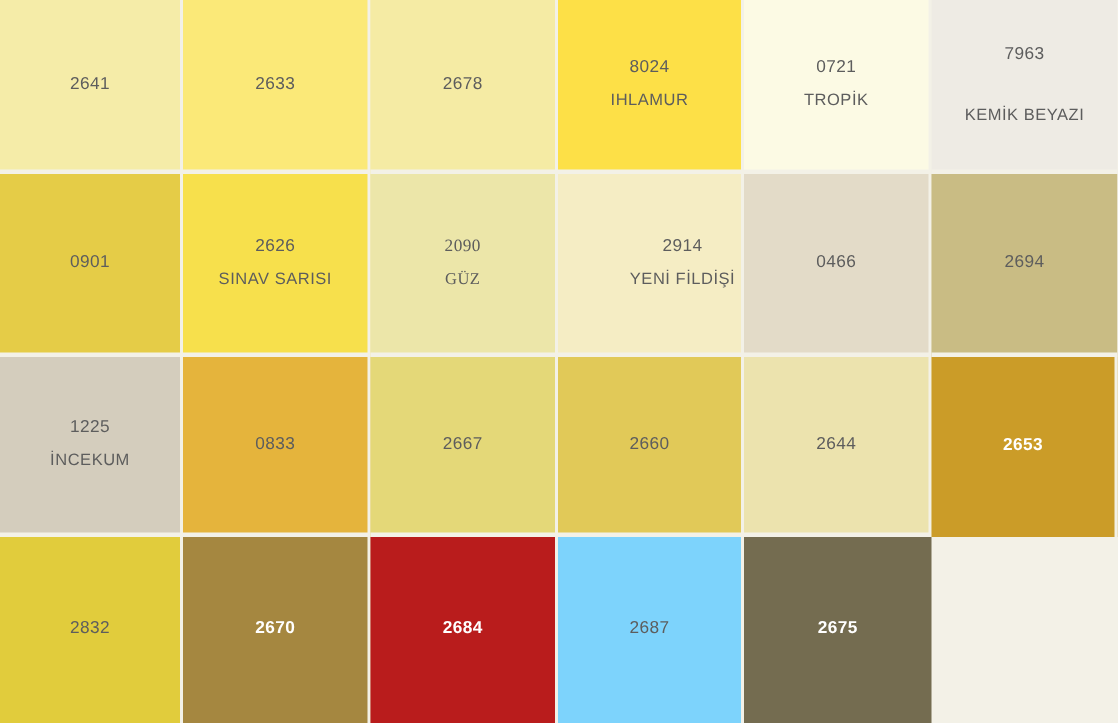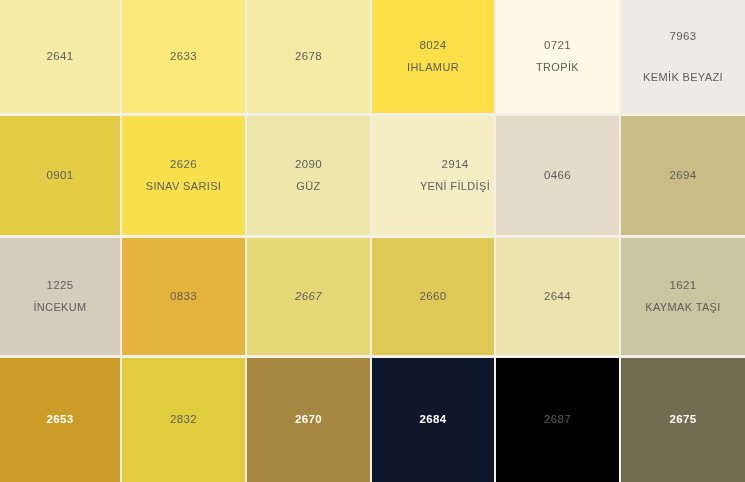--- a/index.html
+++ b/index.html
@@ -79,65 +79,61 @@
       <div class="swatch-code">7963</div>
       <div class="swatch-name">KEMİK BEYAZI</div>
     </div>
     <div class="swatch txt-dark" style="background-color: rgb(229, 204, 71);">
       <div class="swatch-code">0901</div>
     </div>
     <div class="swatch txt-dark" style="background-color: rgb(247, 224, 76);">
       <div class="swatch-code">2626</div>
       <div class="swatch-name">SINAV SARISI</div>
     </div>
-    <div class="swatch txt-dark" style="background-color: rgb(236, 230, 169);">
+    <div class="swatch txt-dark" style="background-color: rgb(236, 230, 169); font-family: Liberation Serif, serif;">
       <div class="swatch-code">2090</div>
       <div class="swatch-name">GÜZ</div>
     </div>
     <div class="swatch txt-dark" style="background-color: rgb(245, 237, 196); padding-left: 44px;">
       <div class="swatch-code">2914</div>
       <div class="swatch-name">YENİ FİLDİŞİ</div>
     </div>
     <div class="swatch txt-dark" style="background-color: rgb(227, 219, 200);">
       <div class="swatch-code">0466</div>
     </div>
     <div class="swatch txt-dark edge-right" style="background-color: rgb(201, 188, 132);">
       <div class="swatch-code">2694</div>
     </div>
     <div class="swatch txt-dark" style="background-color: rgb(212, 205, 189);">
       <div class="swatch-code">1225</div>
       <div class="swatch-name">İNCEKUM</div>
     </div>
     <div class="swatch txt-dark" style="background-color: rgb(229, 180, 60);">
       <div class="swatch-code">0833</div>
     </div>
-    <div class="swatch txt-dark" style="background-color: rgb(228, 216, 120); font-style: italic;">
+    <div class="swatch txt-dark" style="background-color: rgb(228, 216, 120);">
       <div class="swatch-code">2667</div>
     </div>
     <div class="swatch txt-dark" style="background-color: rgb(225, 201, 88);">
       <div class="swatch-code">2660</div>
     </div>
     <div class="swatch txt-dark" style="background-color: rgb(236, 227, 174);">
       <div class="swatch-code">2644</div>
-    </div>
-    <div class="swatch txt-dark edge-right" style="background-color: rgb(200, 197, 160);">
-      <div class="swatch-code">1621</div>
-      <div class="swatch-name">KAYMAK TAŞI</div>
     </div>
     <div class="swatch txt-light edge-bottom" style="background-color: rgb(203, 156, 40);">
       <div class="swatch-code">2653</div>
     </div>
     <div class="swatch txt-dark edge-bottom" style="background-color: rgb(225, 204, 60); align-items: center;">
       <div class="swatch-code">2832</div>
     </div>
     <div class="swatch txt-light edge-bottom" style="background-color: rgb(165, 135, 64);">
       <div class="swatch-code">2670</div>
     </div>
-    <div class="swatch txt-light edge-bottom" style="background-color: #0f172a;">
+    <div class="swatch txt-light edge-bottom" style="background-color: #b91c1c;">
       <div class="swatch-code">2684</div>
     </div>
-    <div class="swatch txt-dark edge-bottom" style="background-color: #000000;">
+    <div class="swatch txt-dark edge-bottom" style="background-color: #7dd3fc;">
       <div class="swatch-code">2687</div>
     </div>
     <div class="swatch txt-light edge-right edge-bottom" style="background-color: rgb(116, 108, 80);">
       <div class="swatch-code">2675</div>
     </div>
   </div>
 
 </body></html>

